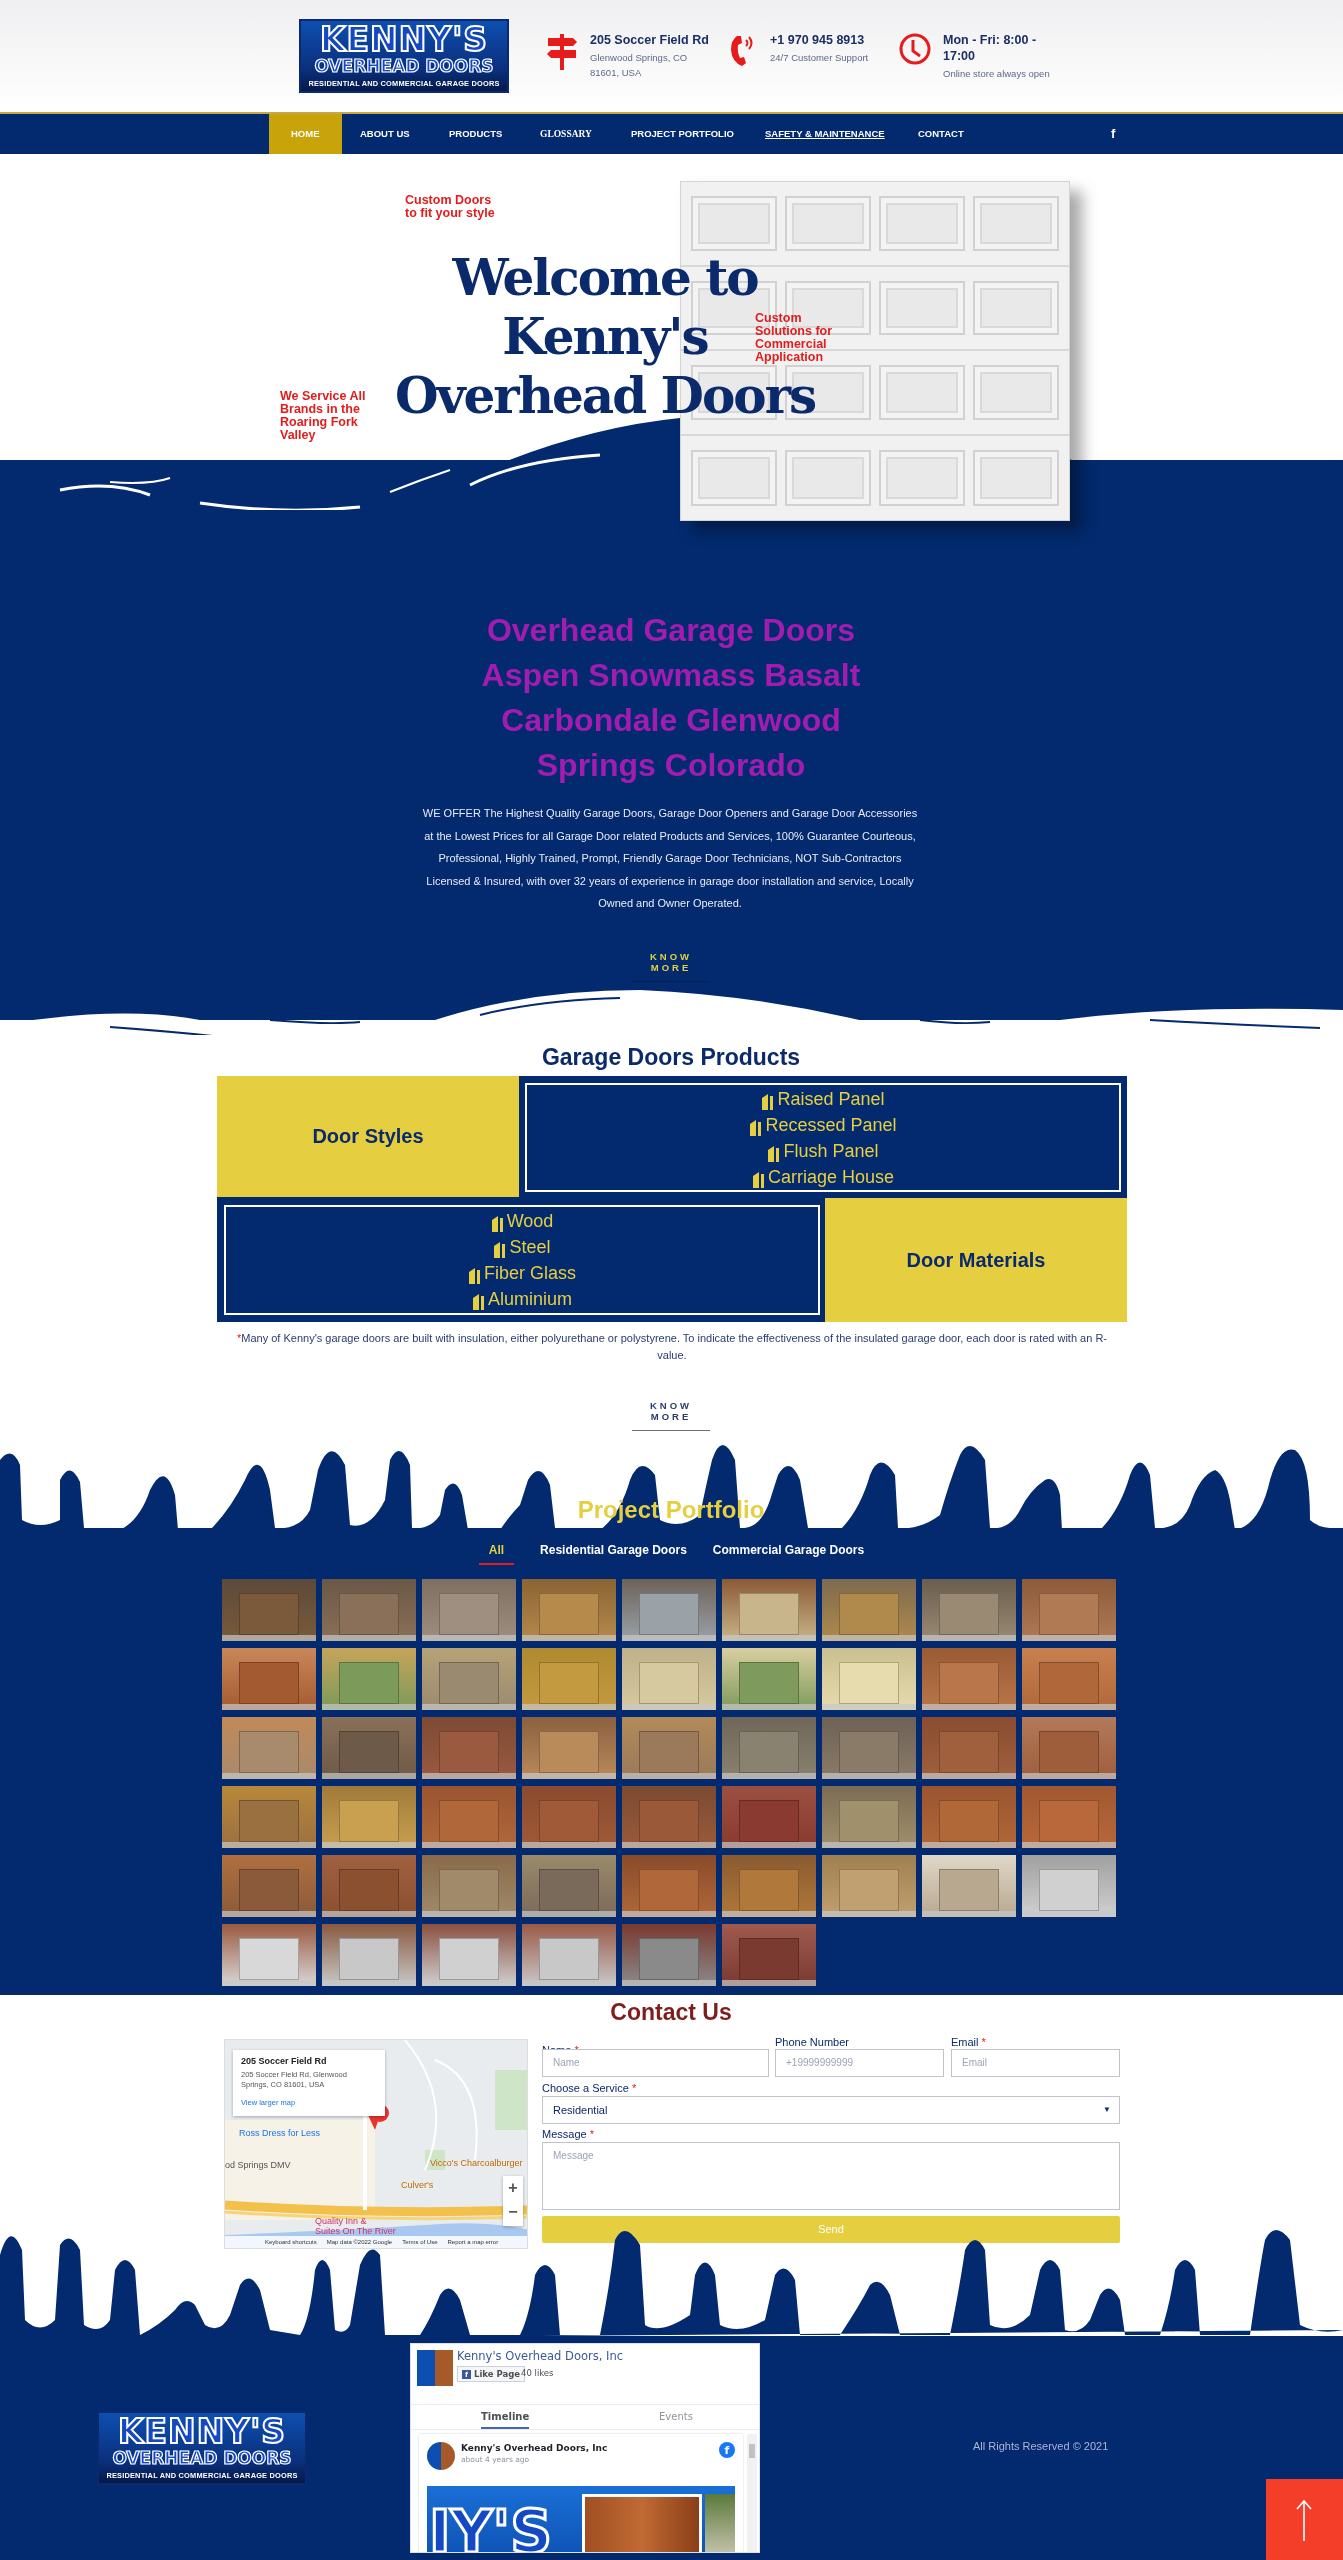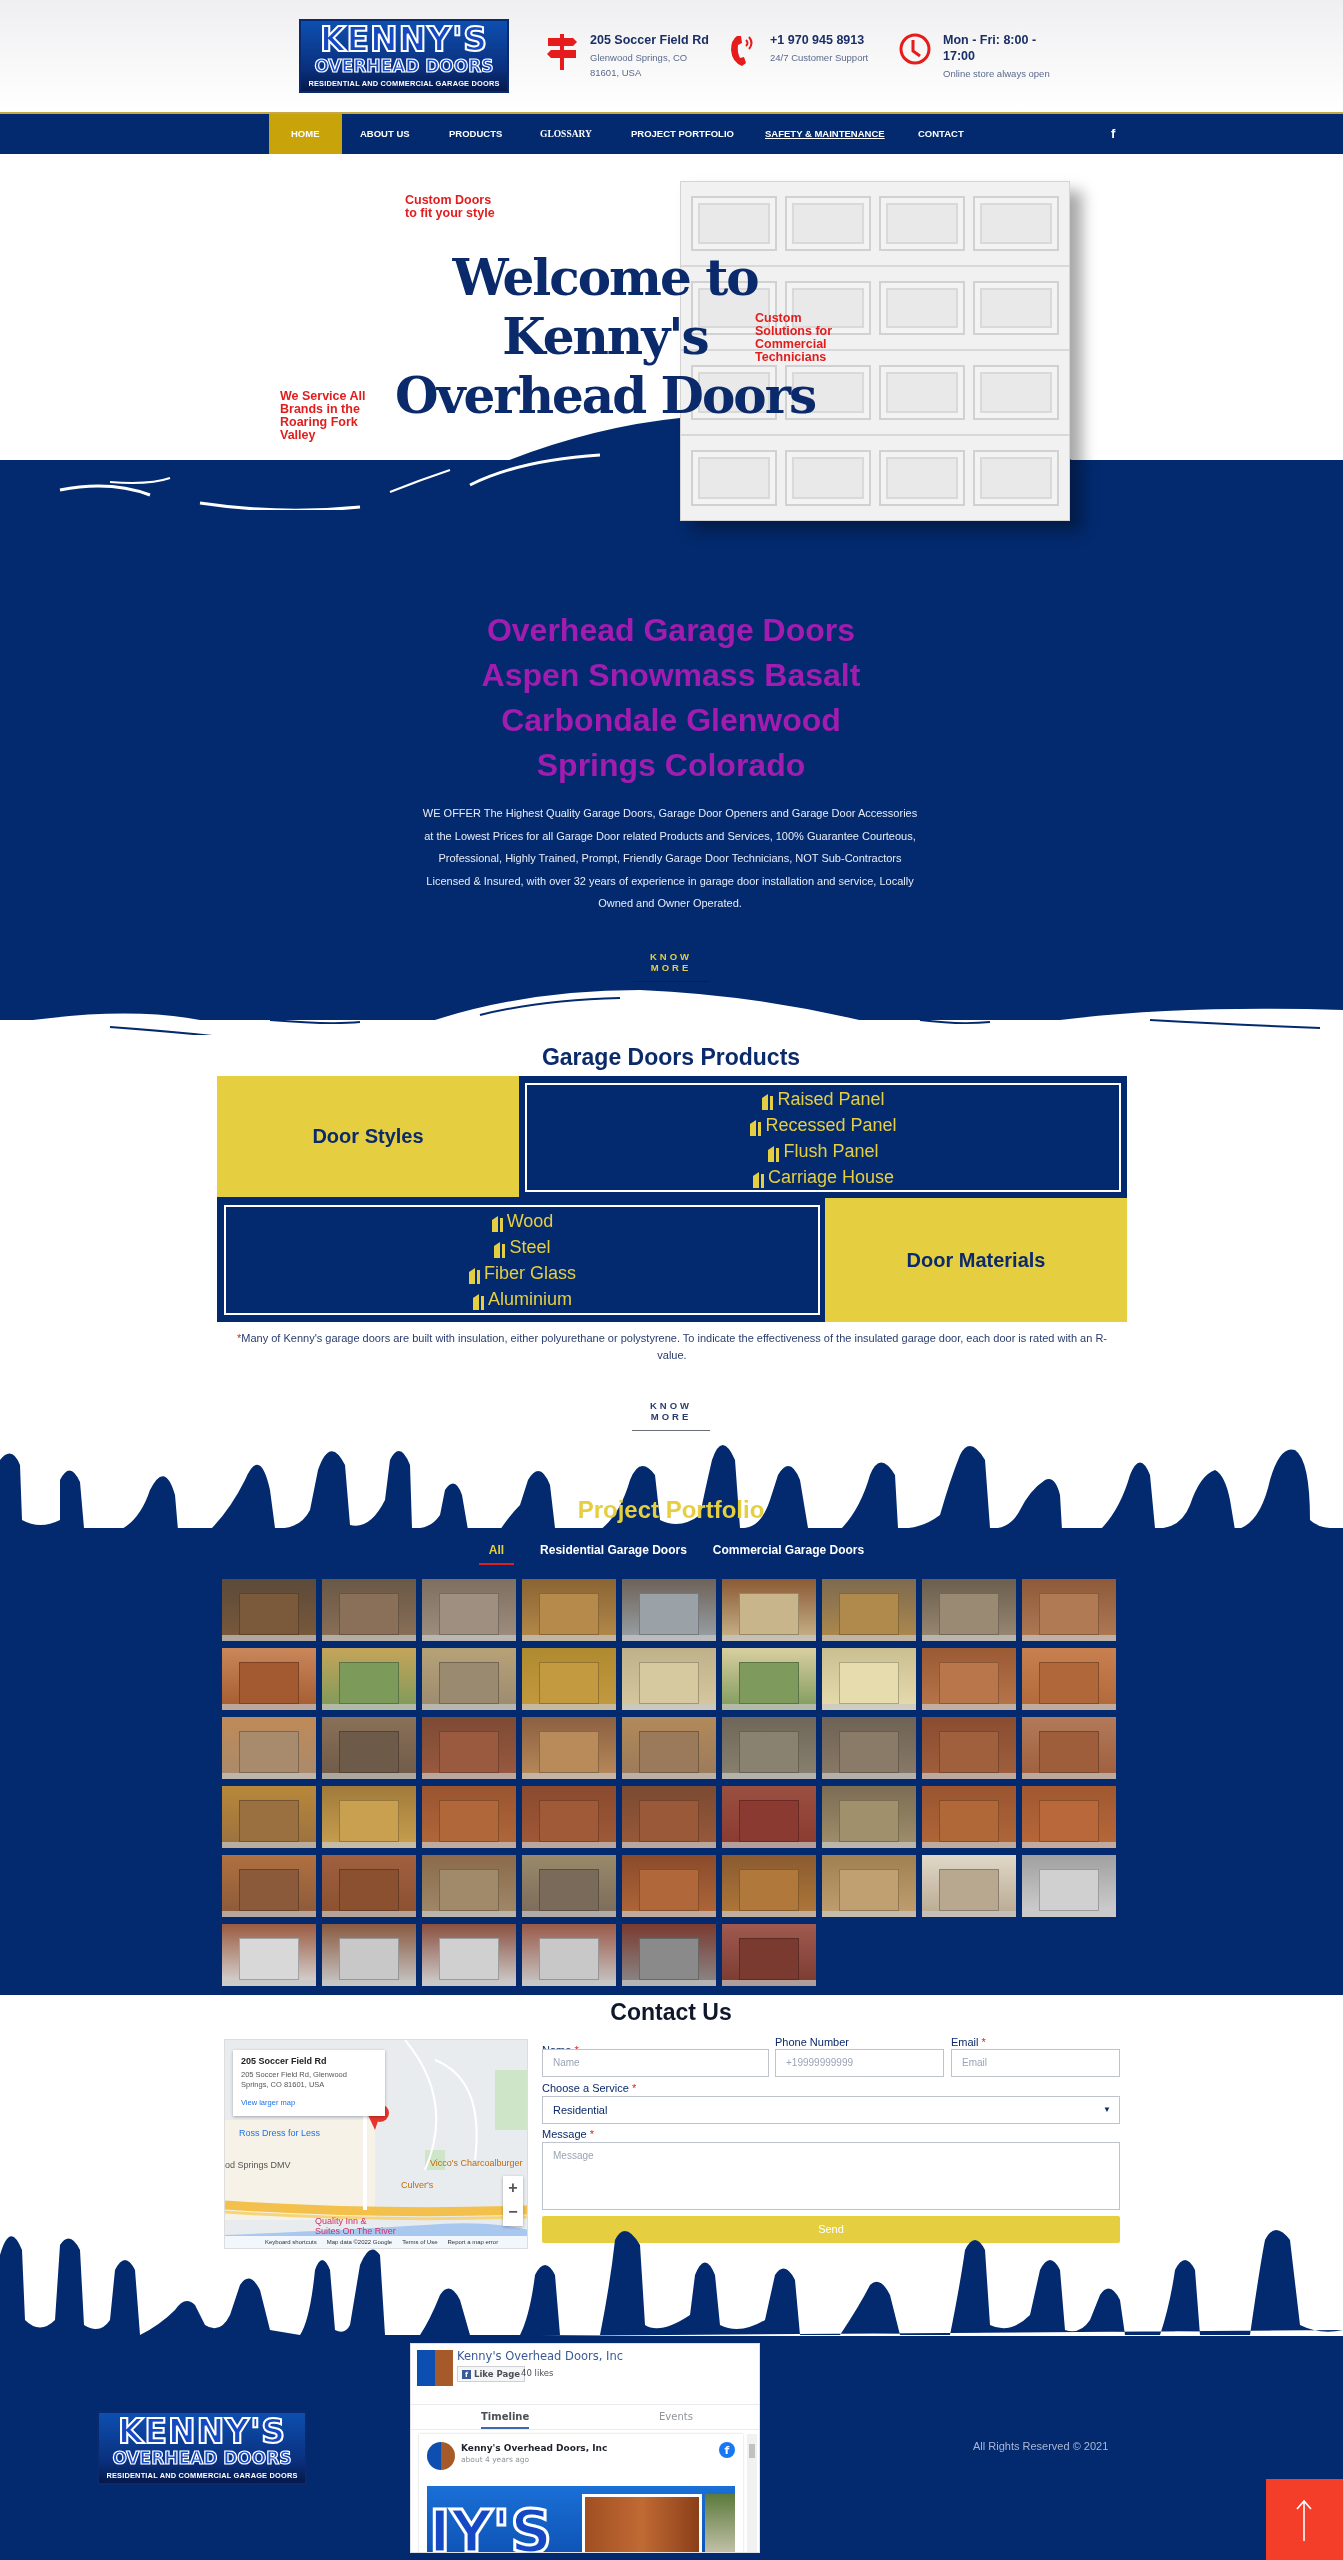--- a/index.html
+++ b/index.html
@@ -51,21 +51,21 @@
   .port-title { position: absolute; left: 471px; top: 1496px; width: 400px; text-align: center; font-size: 24px; font-weight: bold; color: #e5cf41; }
   .tabs { position: absolute; left: 0; top: 1543px; width: 1343px; display: flex; justify-content: center; gap: 26px; }
   .tab { color: #ffffff; font-size: 12px; font-weight: bold; padding-bottom: 6px; }
   .tab.active { color: #e5cf41; border-bottom: 2px solid #e11d1d; padding-left: 10px; padding-right: 10px; }
   .thumbs { position: absolute; left: 222px; top: 1579px; width: 900px; display: grid; grid-template-columns: repeat(9, 94px); grid-auto-rows: 62px; gap: 7px 6px; }
   .thumb { position: relative; overflow: hidden; }
   .thumb .door-in { position: absolute; left: 18%; right: 18%; top: 22%; bottom: 10%; border: 1px solid rgba(0,0,0,0.25); }
   .thumb .ground { position: absolute; left: 0; right: 0; bottom: 0; height: 10%; background: rgba(200,200,200,0.7); }
 
   
-  .contact-title { position: absolute; left: 471px; top: 1999px; width: 400px; text-align: center; font-size: 23px; font-weight: bold; color: #0f172a; }
+  .contact-title { position: absolute; left: 471px; top: 1999px; width: 400px; text-align: center; font-size: 23px; font-weight: bold; color: #7f1d1d; }
   .map { position: absolute; left: 224px; top: 2039px; width: 304px; height: 210px; background: #e9ecef; overflow: hidden; border: 1px solid #ddd; }
   .map .card { position: absolute; left: 8px; top: 10px; width: 152px; height: 66px; background: #ffffff; box-shadow: 0 1px 3px rgba(0,0,0,0.3); padding: 6px 8px; }
   .map .card .a { font-size: 9px; font-weight: bold; color: #222; }
   .map .card .b { font-size: 7.5px; color: #555; margin-top: 4px; line-height: 10px; }
   .map .card .c { font-size: 7.5px; color: #1a73e8; margin-top: 8px; }
   .map .lbl { position: absolute; font-size: 9px; white-space: nowrap; }
   .map .zoom { position: absolute; left: 278px; top: 136px; width: 20px; height: 50px; background: #ffffff; box-shadow: 0 1px 3px rgba(0,0,0,0.3); font-size: 16px; color: #555; text-align: center; line-height: 24px; font-weight: bold; }
   .map .foot { position: absolute; left: 0; right: 0; bottom: 0; height: 12px; background: rgba(255,255,255,0.85); font-size: 6px; color: #333; line-height: 12px; padding-left: 40px; display: flex; gap: 10px; }
   .flabel { position: absolute; font-size: 11px; color: #0b2a6b; }
   .flabel .req { color: #e11d1d; }
@@ -207,21 +207,21 @@
 </div>
 
 <div class="red-note" style="left:405px; top:194px; width:125px;">
   <div>Custom Doors</div>
   <div>to fit your style</div>
 </div>
 <div class="red-note" style="left:755px; top:312px; width:100px;">
   <div>Custom</div>
   <div>Solutions for</div>
   <div>Commercial</div>
-  <div>Technicians</div>
+  <div>Application</div>
 </div>
 <div class="red-note" style="left:280px; top:390px; width:115px;">
   <div>We Service All</div>
   <div>Brands in the</div>
   <div>Roaring Fork</div>
   <div>Valley</div>
 </div>
 
 <div class="sec2-title">
   <div>Overhead Garage Doors</div>

